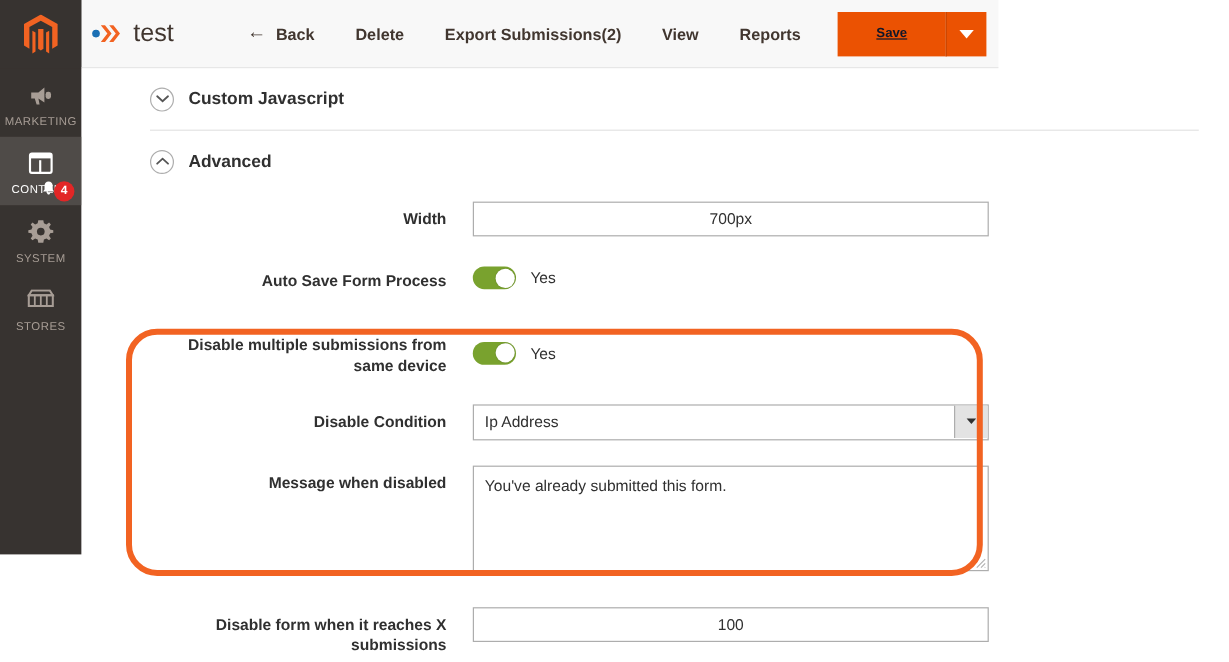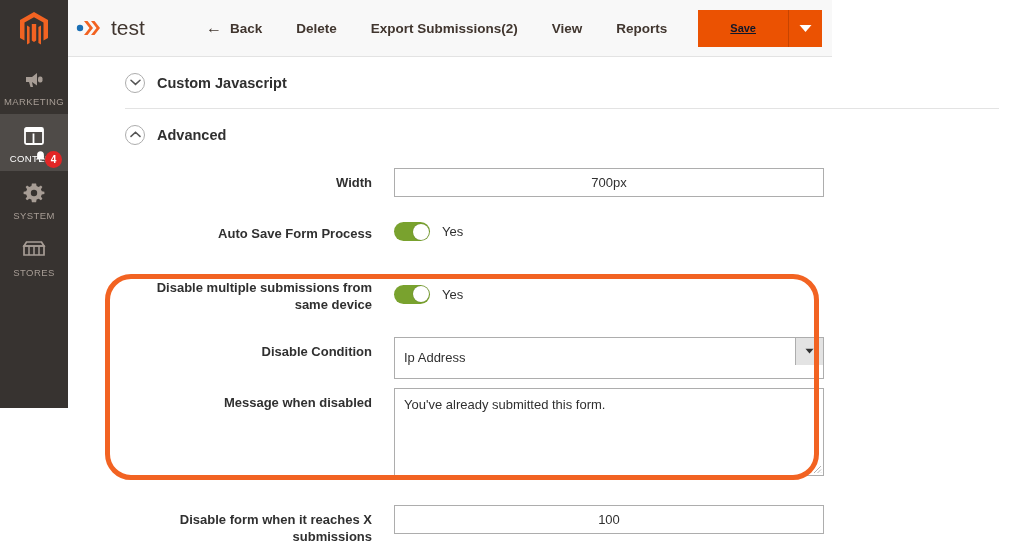--- a/index.html
+++ b/index.html
@@ -7,21 +7,21 @@
     width: 1024px; height: 552px;
     overflow: hidden;
     font-family: "Liberation Sans", sans-serif;
     background: #ffffff;
   }
   .app { position: relative; width: 1024px; height: 552px; }
 
   
   .sidebar {
     position: absolute; left: 0; top: 0;
-    width: 68px; height: 408px;
+    width: 68px; height: 462px;
     background: #373330;
   }
   .logo-tile {
     height: 57px; width: 68px;
     display: flex; align-items: center; justify-content: center;
     background: #373330;
   }
   .nav-item {
     position: relative;
     width: 68px;
@@ -123,21 +123,21 @@
   .field-control { flex: 1 1 auto; max-width: 430px; }
   .text-input {
     width: 100%; height: 29px;
     border: 1px solid #adadad; background: #fff;
     padding: 0 9px; font-size: 13px; color: #303030;
     font-family: "Liberation Sans", sans-serif;
     text-align: center;
   }
   .select-wrap { position: relative; width: 100%; height: 29px; }
   .select-box {
-    width: 100%; height: 42px;
+    width: 100%; height: 30px;
     border: 1px solid #adadad; background: #fff;
     padding: 0 38px 0 9px; font-size: 13px; color: #303030;
     display: flex; align-items: center;
   }
   .select-arrow {
     position: absolute; right: 1px; top: 1px;
     width: 28px; height: 27px; background: #e3e3e3;
     border-left: 1px solid #adadad;
     display: flex; align-items: center; justify-content: center;
     cursor: pointer;

